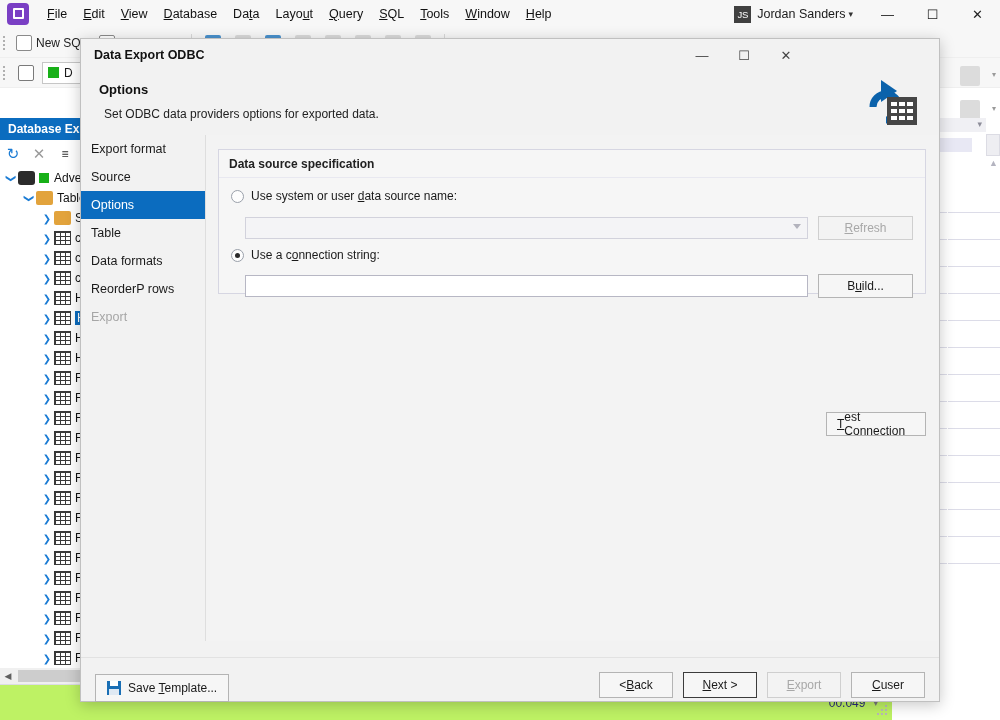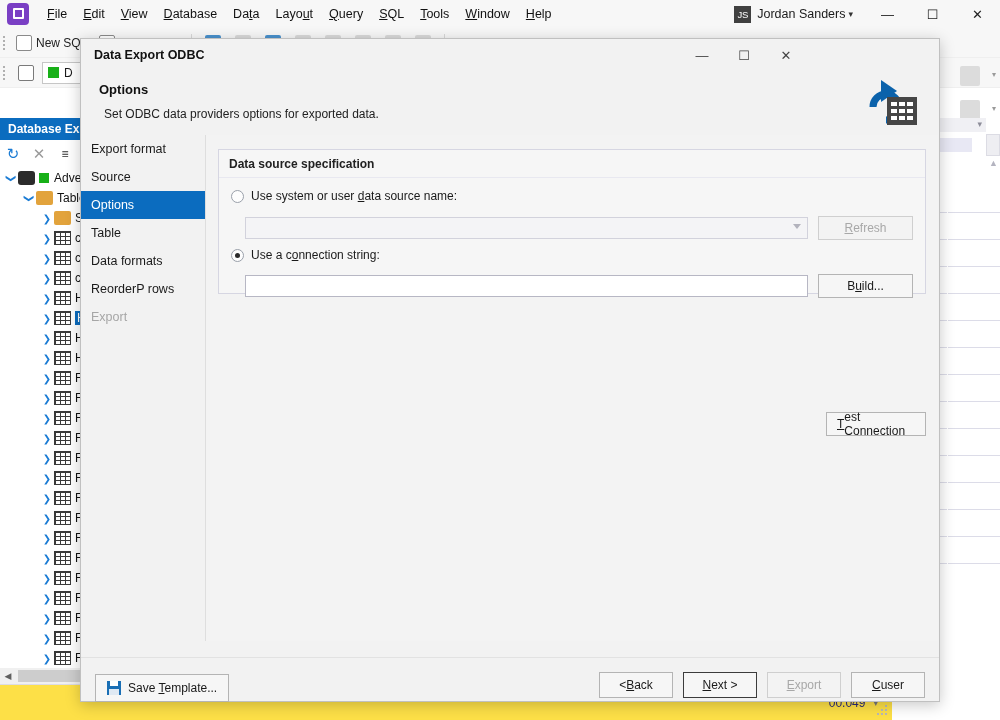--- a/index.html
+++ b/index.html
@@ -141,21 +141,21 @@
   }
   .gridzero {
     position: absolute; width: 14px; height: 27px; font-size: 12px; color: #2a2a7a;
     display: flex; align-items: center; border-bottom: 1px solid #dcdce8;
   }
   .panel-vtools {
     position: absolute; right: 0; top: 58px; width: 30px; height: 80px;
   }
   .statusbar {
     position: absolute; left: 0; bottom: 0; width: 892px; height: 36px;
-    background: #fde047; border-top: 1px solid #dcdce4;
+    background: #bef264; border-top: 1px solid #dcdce4;
     display: flex; align-items: center; justify-content: flex-end;
   }
   .status-val { font-size: 12px; color: #2a2a7a; margin-right: 8px; }
   .status-caret { font-size: 9px; color: #777; margin-right: 14px; }
 
   
   .dialog {
     position: absolute; left: 80px; top: 38px; width: 860px; height: 664px;
     background: #f2f2f2; border: 1px solid #c0c0c0;
     box-shadow: 0 3px 14px rgba(0,0,0,.22);

